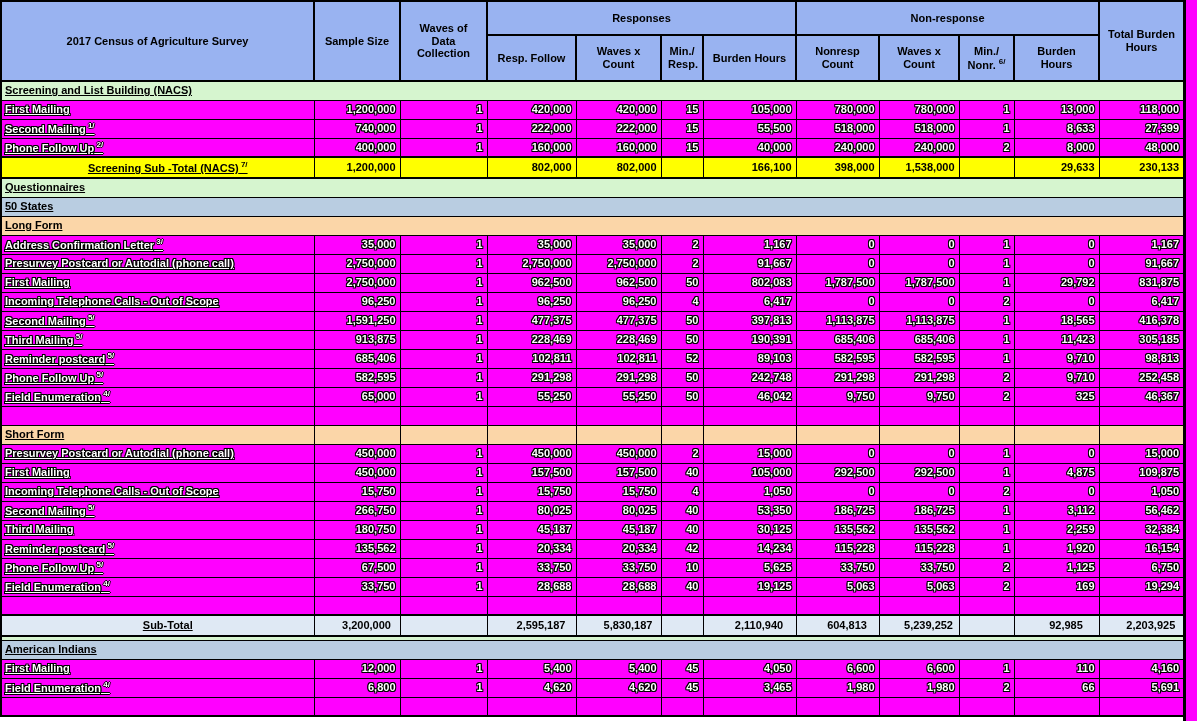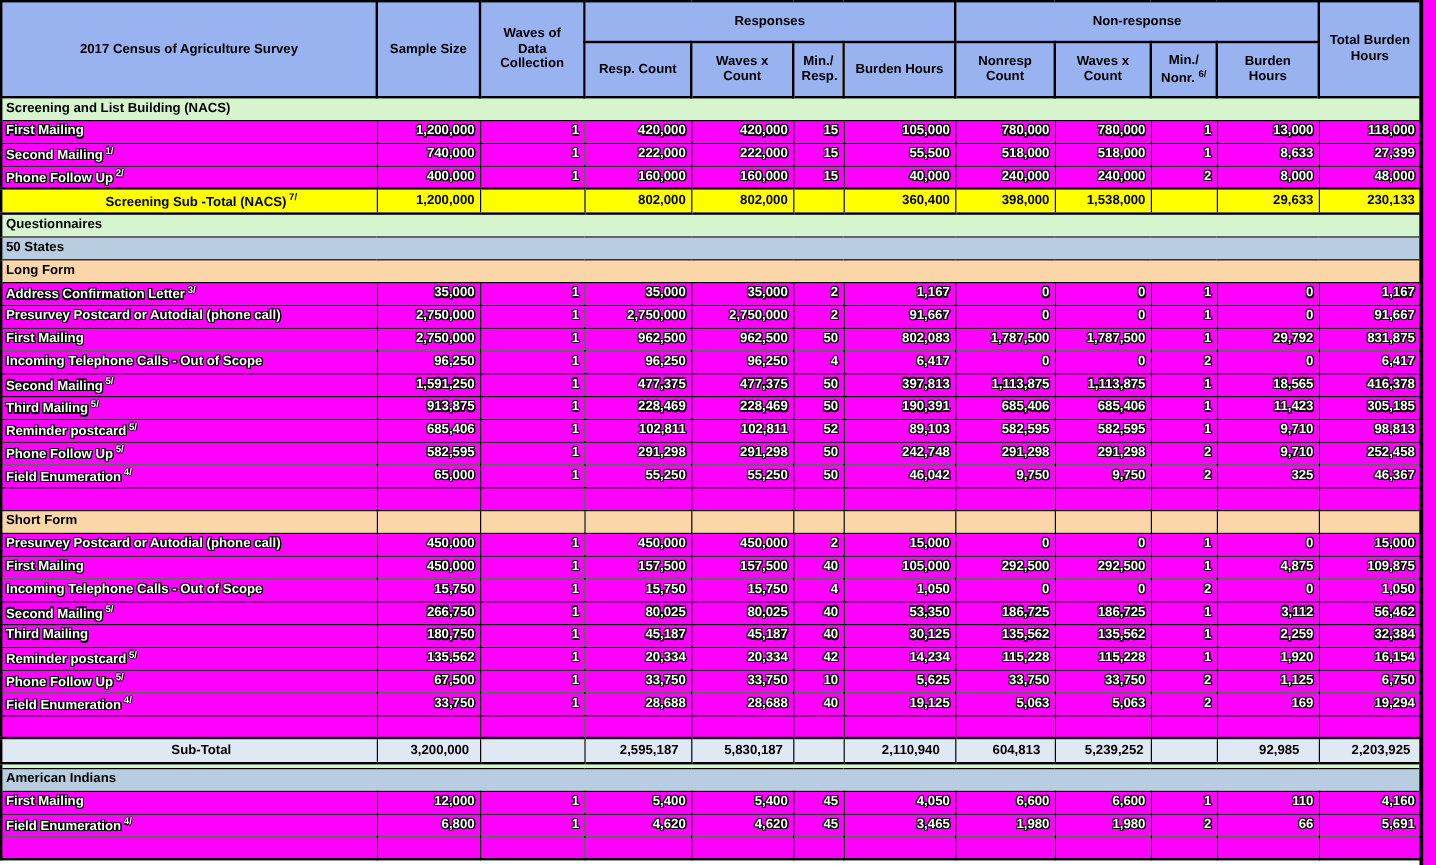--- a/index.html
+++ b/index.html
@@ -25,21 +25,21 @@
     border:1px solid var(--grid);overflow:hidden;white-space:nowrap;
     font-size:11px;line-height:1.15;box-sizing:border-box;
   }
   thead th{
     background:var(--header-blue);font-weight:bold;color:#000;
     text-align:center;vertical-align:middle;white-space:normal;
     border-width:2px;padding:1px 6px;
   }
   tr.h1 th{height:34px;}
   tr.h2 th{height:46px;}
-  td.lbl{text-align:left;padding:0 3px;}
+  td.lbl{text-align:left;padding:0 3px;text-decoration:underline;}
   td.num{text-align:right;padding:0 4px;}
   tr.r-data td,tr.r-empty td{background:var(--magenta);height:19px;}
   tr.r-data td{
     font-weight:bold;color:#ffffff;
     text-shadow:-1px 0 0 #000,1px 0 0 #000,0 -1px 0 #000,0 1px 0 #000,
       -1px -1px 0 #000,1px 1px 0 #000,-1px 1px 0 #000,1px -1px 0 #000;
   }
   tr.r-sec td,tr.r-secb td{
     font-weight:bold;color:#000;height:19px;text-align:left;padding:0 3px;
   }
@@ -82,21 +82,21 @@
     <thead>
       <tr class="h1">
         <th rowspan="2">2017 Census of Agriculture Survey</th>
         <th rowspan="2">Sample Size</th>
         <th rowspan="2">Waves of Data Collection</th>
         <th colspan="4">Responses</th>
         <th colspan="4">Non-response</th>
         <th rowspan="2">Total Burden Hours</th>
       </tr>
       <tr class="h2">
-        <th>Resp. Count</th>
+        <th>Resp. Follow</th>
         <th>Waves x Count</th>
         <th>Min./ Resp.</th>
         <th>Burden Hours</th>
         <th>Nonresp Count</th>
         <th>Waves x Count</th>
         <th><span>Min./ Nonr.</span>&nbsp;<sup>6/</sup></th>
         <th>Burden Hours</th>
       </tr>
     </thead>
     <tbody id="rows">
@@ -145,21 +145,21 @@
           <td class="num">8,000</td>
           <td class="num">48,000</td>
         </tr>
         <tr class="r-sub s-yellow">
           <td class="lbl">Screening Sub -Total (NACS)<sup> 7/</sup></td>
           <td class="num">1,200,000</td>
           <td class="num"></td>
           <td class="num">802,000</td>
           <td class="num">802,000</td>
           <td class="num"></td>
-          <td class="num">360,400</td>
+          <td class="num">166,100</td>
           <td class="num">398,000</td>
           <td class="num">1,538,000</td>
           <td class="num"></td>
           <td class="num">29,633</td>
           <td class="num">230,133</td>
         </tr>
         <tr class="r-sec s-green">
           <td class="lbl" colspan="12">Questionnaires</td>
         </tr>
         <tr class="r-sec s-blue">

